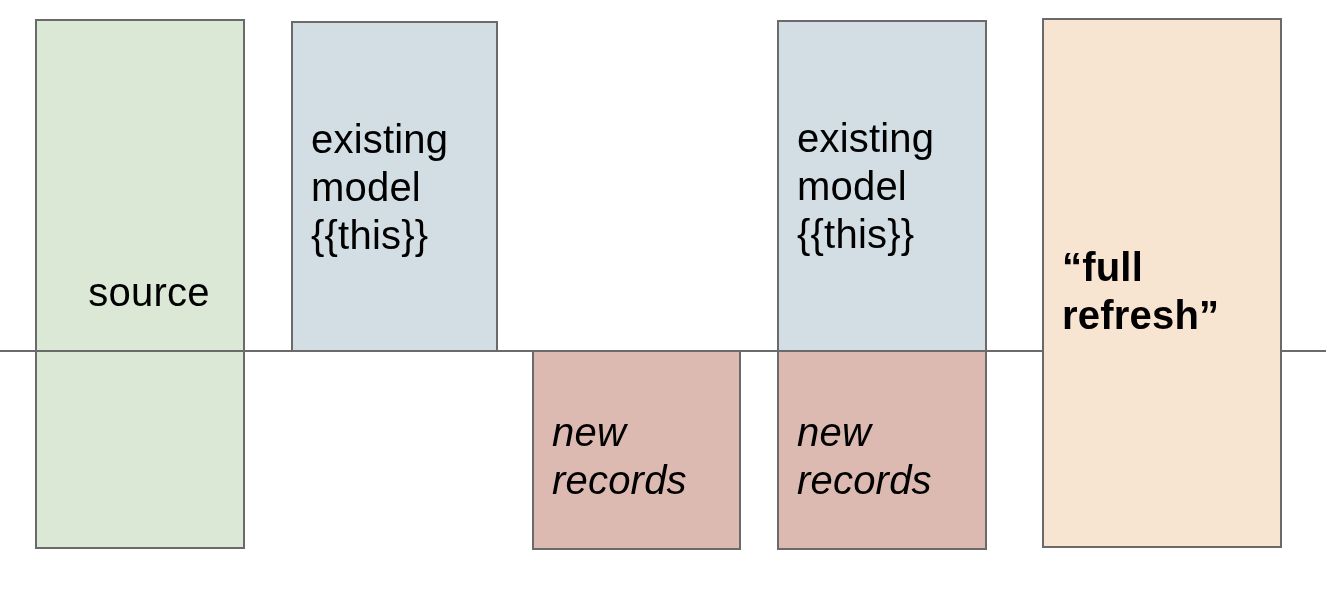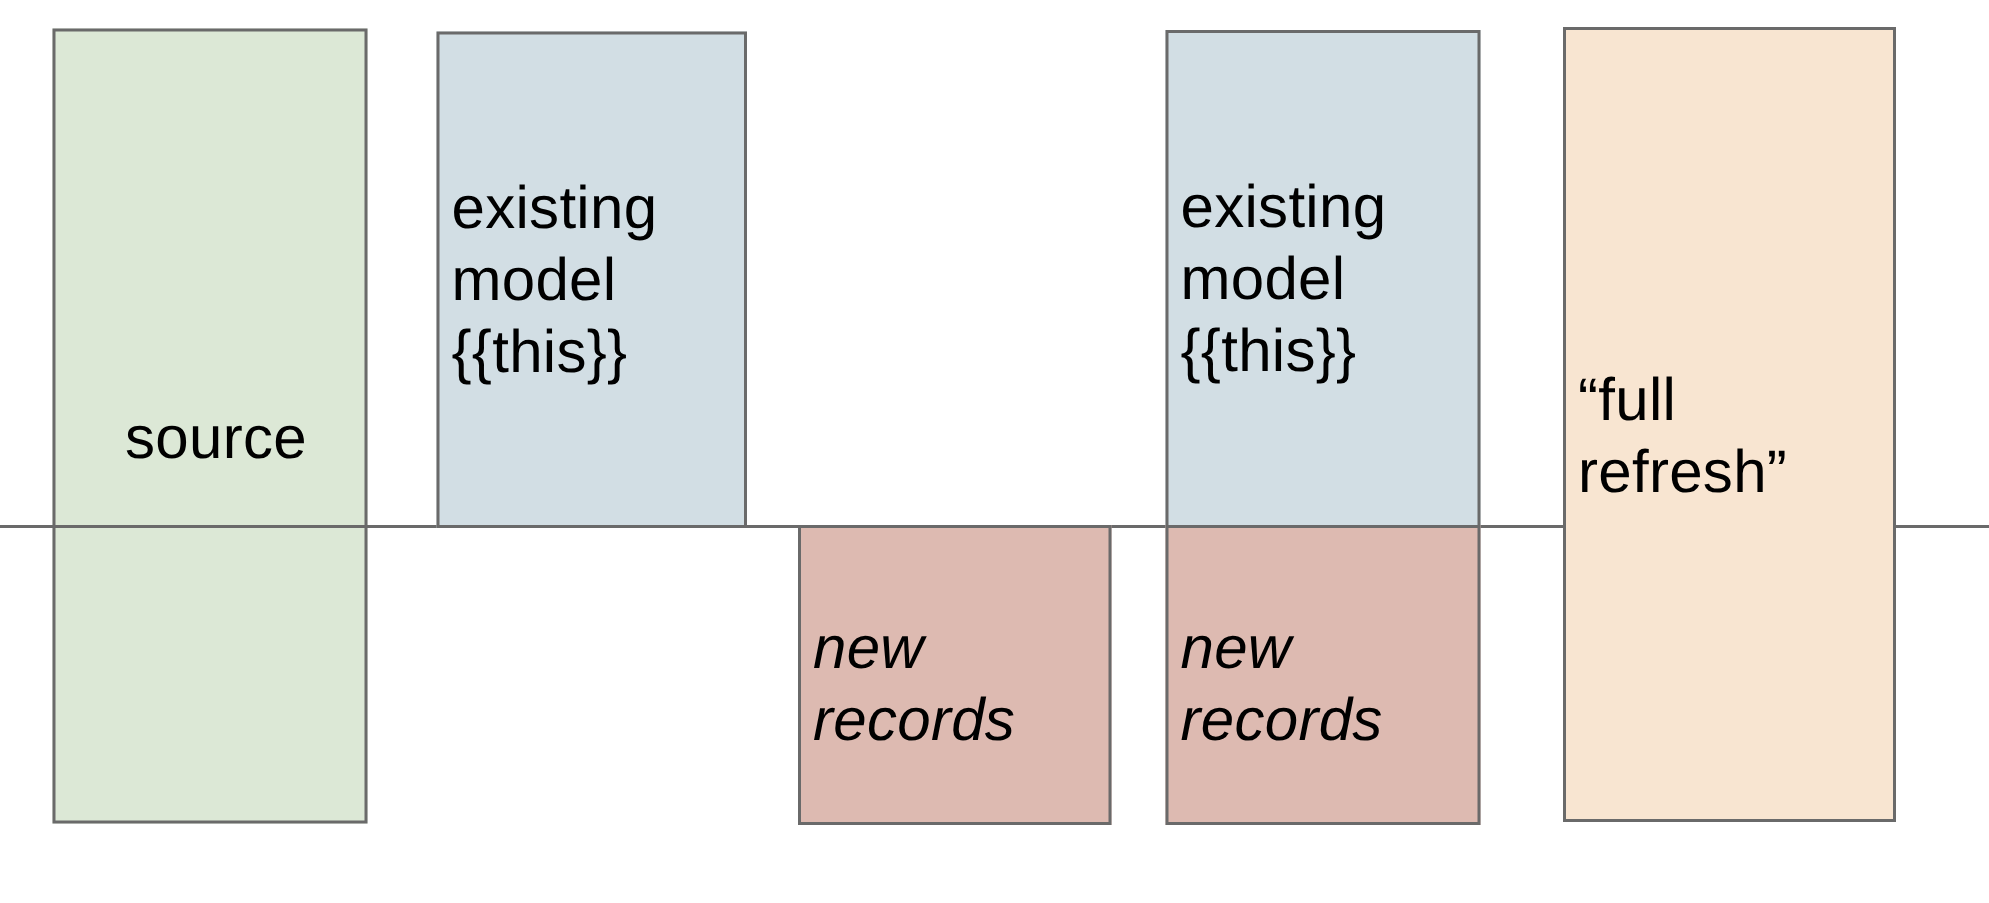--- a/index.html
+++ b/index.html
@@ -28,30 +28,30 @@
     box-sizing: border-box;
     border: 2px solid var(--border-color, #6a6a6a);
     display: flex;
     align-items: center;
   }
   .label {
     font-size: 40px;
     line-height: 48px;
     color: var(--text-color, #000000);
     white-space: pre-line;
-    padding-left: 8px;
+    padding-left: 18px;
     letter-spacing: 0.2px;
   }
   
   .box-source        { left: 35px;   top: 19px;  width: 210px; height: 530px; z-index: 0; }
   .box-existing-left { left: 291px;  top: 21px;  width: 207px; height: 331px; z-index: 2; }
   .box-new-left      { left: 532px;  top: 350px; width: 209px; height: 200px; z-index: 2; }
   .box-existing-right{ left: 777px;  top: 20px;  width: 210px; height: 332px; z-index: 2; }
   .box-new-right     { left: 777px;  top: 350px; width: 210px; height: 200px; z-index: 2; }
-  .box-full-refresh  { left: 1042px; top: 18px;  width: 222px; height: 530px; z-index: 2; }
+  .box-full-refresh  { left: 1042px; top: 18px;  width: 240px; height: 530px; z-index: 2; font-weight: bold; }
   
   .box-source .label       { transform: translateY(8px); }
   .box-new-left .label,
   .box-new-right .label    { transform: translateY(6px); font-style: italic; }
   .box-full-refresh .label { transform: translateY(8px); }
 </style>
 </head>
 <body>
 
 <div class="canvas">

